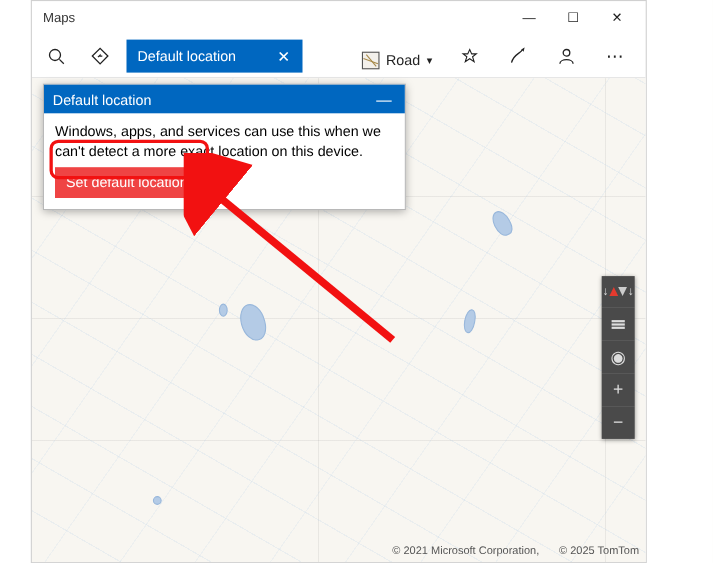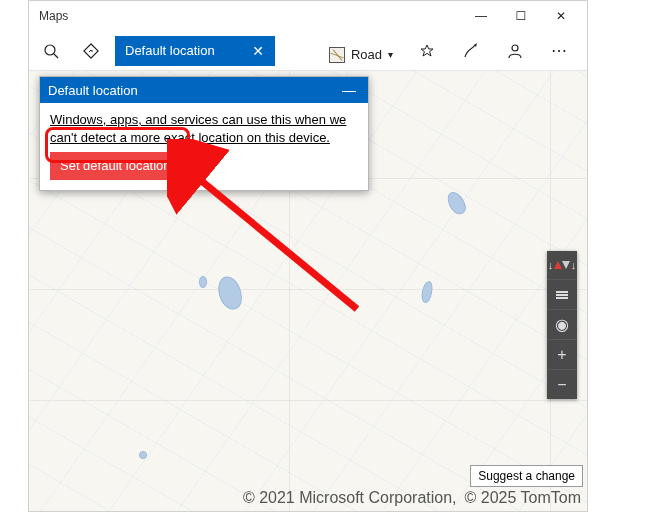--- a/index.html
+++ b/index.html
@@ -71,21 +71,21 @@
     position:absolute; left:10px; top:75px; width:330px;
     background:#fff; box-shadow:0 2px 8px rgba(0,0,0,0.35); border:1px solid #b8b8b8;
     z-index:10;
   }
   .popup-head {
     background:#0067c0; color:#fff; font-size:13px; padding:5px 8px;
     display:flex; align-items:center;
   }
   .popup-head-title { flex:1; }
   .popup-min { font-size:14px; padding:0 4px; }
-  .popup-body { padding:8px 10px 10px; font-size:13px; color:#000; line-height:1.35;text-decoration:underline; }
+  .popup-body { padding:8px 10px 10px; font-size:13px; color:#000; line-height:1.35; }
   .set-btn {
     display:inline-block; margin-top:6px; background:#ef4444; color:#fff;
     padding:5px 10px; font-size:13px; cursor:pointer;
   }
   .red-ring {
     position:absolute; border:3px solid #f21111; border-radius:8px;
     left:16px; top:126px; width:145px; height:36px; pointer-events:none; z-index:11;
   }
 
   .arrow { position:absolute; left:138px; top:138px; z-index:12; pointer-events:none; }
@@ -112,22 +112,22 @@
     color:#ddd; font-size:16px; border-top:1px solid rgba(255,255,255,0.08);
   }
   .threeD-chip { display:flex; flex-direction:column; gap:1px; }
   .threeD-chip span { width:12px; height:2px; background:#ddd; }
 
   .suggest {
     position:absolute; right:4px; bottom:24px; background:#fff; border:1px solid #999;
     font-size:12px; padding:3px 7px; z-index:5;
   }
   .attribution {
-    position:absolute; right:6px; bottom:4px; font-size:16px; color:#555; z-index:5;
-    display:flex; gap:8px;
+    position:absolute; right:6px; bottom:4px; font-size:10px; color:#555; z-index:5;
+    display:flex; gap:18px;
   }
 </style>
 </head>
 <body>
 
 <div class="window">
 
   <div class="titlebar">
     <span class="titlebar-title">Maps</span>
     <span class="titlebar-spacer"></span>
@@ -208,21 +208,20 @@
             <span></span>
             <span></span>
             <span></span>
           </div>
       </div>
       <div class="nav-row">◉</div>
       <div class="nav-row">+</div>
       <div class="nav-row">−</div>
     </div>
 
-    <div class="suggest">Suggest a change</div>
     <div class="attribution">
       <span>© 2021 Microsoft Corporation,</span>
       <span>© 2025 TomTom</span>
     </div>
   </div>
 
   <div class="popup">
     <div class="popup-head">
       <span class="popup-head-title">Default location</span>
       <span class="popup-min">—</span>

